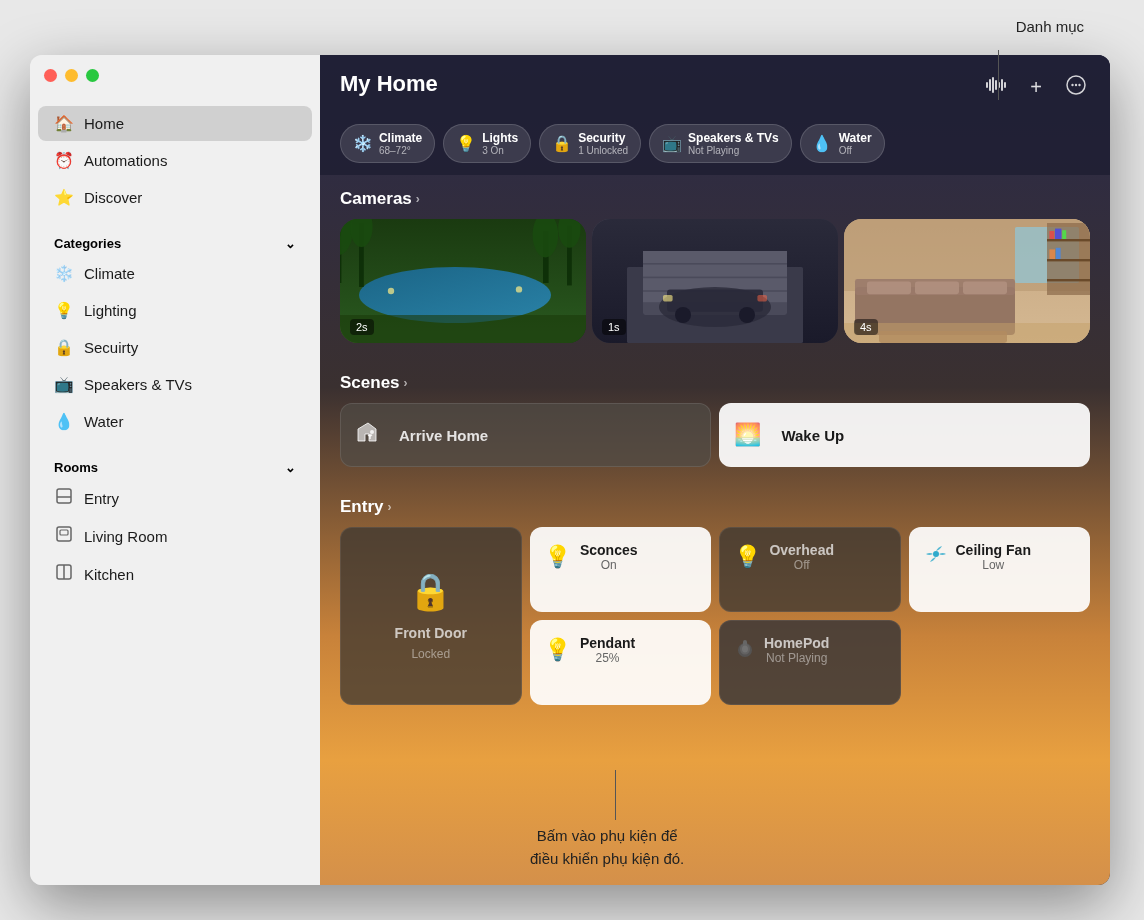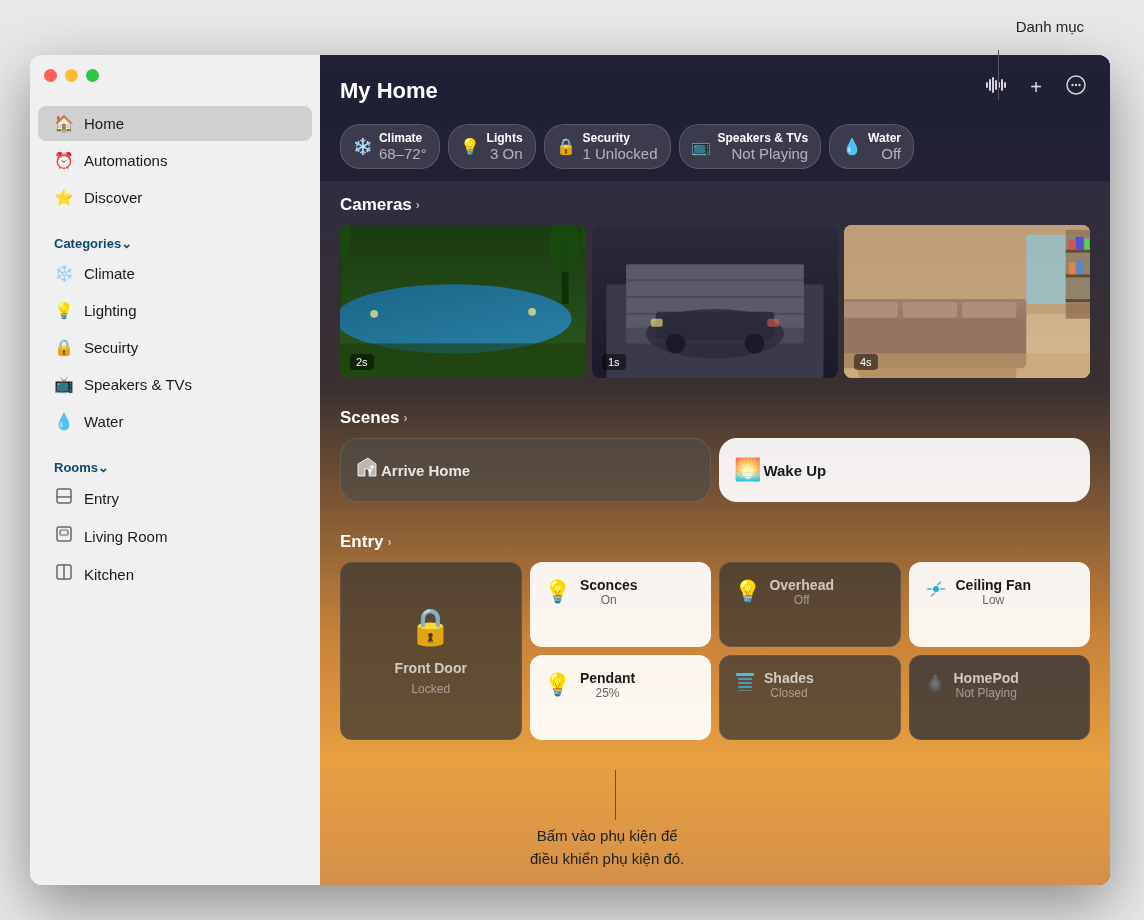--- a/index.html
+++ b/index.html
@@ -100,25 +100,25 @@
       color: #1a1a1a;
     }
     .sidebar-item.active {
       background: #d0d0d0;
     }
     .sidebar-icon { font-size: 16px; width: 20px; text-align: center; }
 
     .sidebar-section-header {
       display: flex;
       align-items: center;
-      justify-content: flex-start;
+      justify-content: space-between;
       padding: 12px 16px 4px 16px;
       font-size: 13px;
       font-weight: 600;
-      color: #0c4a6e;
+      color: #000000;
       margin: 8px 8px 0 8px;
     }
 
     
     .main {
       flex: 1;
       background: #1a1a2e;
       display: flex;
       flex-direction: column;
       position: relative;
@@ -137,21 +137,21 @@
       position: relative;
       z-index: 1;
       height: 100%;
       overflow-y: auto;
       padding: 0;
     }
 
     
     .main-header {
       display: flex;
-      align-items: flex-end;
+      align-items: flex-start;
       justify-content: space-between;
       padding: 16px 20px 12px 20px;
       background: rgba(30,30,50,0.85);
     }
     .main-title {
       font-size: 22px;
       font-weight: 700;
       color: white;
     }
     .header-actions {
@@ -183,21 +183,21 @@
       background: rgba(255,255,255,0.12);
       border: 1px solid rgba(255,255,255,0.15);
       border-radius: 20px;
       padding: 6px 12px;
       cursor: pointer;
       white-space: nowrap;
     }
     .status-pill-icon { font-size: 16px; }
     .status-pill-text { display: flex; flex-direction: column; }
     .status-pill-name { font-size: 12px; font-weight: 600; color: white; }
-    .status-pill-value { font-size: 15px; color: rgba(255,255,255,0.6); text-align: right; }
+    .status-pill-value { font-size: 10px; color: rgba(255,255,255,0.6); }
 
     
     .section-header {
       display: flex;
       align-items: center;
       gap: 4px;
       padding: 14px 20px 10px 20px;
       font-size: 17px;
       font-weight: 700;
       color: white;
@@ -206,24 +206,24 @@
     .section-chevron { font-size: 12px; color: rgba(255,255,255,0.6); }
 
     
     .camera-grid {
       display: flex;
       gap: 6px;
       padding: 0 20px 16px 20px;
     }
     .camera-item {
       flex: 1;
-      border-radius: 8px;
+      border-radius: 18px;
       overflow: hidden;
       position: relative;
-      height: 153px;
+      height: 124px;
       cursor: pointer;
     }
     .camera-bg-pool {
       width: 100%; height: 100%;
       background: linear-gradient(135deg, #2d5a1b 0%, #4a7a2a 30%, #1a4a10 60%, #0a2a05 100%);
       position: relative;
     }
     .camera-bg-pool::before {
       content: '';
       position: absolute;
@@ -280,23 +280,23 @@
     
     .scenes-grid {
       display: flex;
       gap: 8px;
       padding: 0 20px 16px 20px;
     }
     .scene-item {
       flex: 1;
       display: flex;
       align-items: center;
-      gap: 2px;
+      gap: 20px;
       background: rgba(80,75,70,0.7);
-      border-radius: 18px;
+      border-radius: 12px;
       padding: 16px 14px;
       cursor: pointer;
       border: 1px solid rgba(255,255,255,0.1);
     }
     .scene-item.active {
       background: rgba(255,255,255,0.92);
     }
     .scene-icon { font-size: 22px; }
     .scene-label { font-size: 15px; font-weight: 600; color: rgba(255,255,255,0.85); }
     .scene-item.active .scene-label { color: #1a1a1a; }
@@ -711,37 +711,20 @@
         <div class="device-card light-card">
           <div class="device-card-row">
             <span class="device-icon" style="color:#e8a020;">💡</span>
             <div class="device-info">
               <span class="device-name">Pendant</span>
               <span class="device-status">25%</span>
             </div>
           </div>
         </div>
 
-        <div class="device-card">
-          <div class="device-card-row">
-            <span class="device-icon" style="color:#4abbe8;">
-              <svg width="22" height="22" viewBox="0 0 22 22" fill="none">
-                <rect x="2" y="2" width="18" height="3" rx="1" fill="#4abbe8"></rect>
-                <rect x="4" y="7" width="14" height="2" rx="1" fill="#4abbe8" opacity="0.7"></rect>
-                <rect x="4" y="11" width="14" height="2" rx="1" fill="#4abbe8" opacity="0.7"></rect>
-                <rect x="4" y="15" width="14" height="2" rx="1" fill="#4abbe8" opacity="0.7"></rect>
-                <rect x="4" y="19" width="14" height="1" rx="1" fill="#4abbe8" opacity="0.5"></rect>
-              </svg>
-            </span>
-            <div class="device-info">
-              <span class="device-name">Shades</span>
-              <span class="device-status">Closed</span>
-            </div>
-          </div>
-        </div>
 
         <div class="device-card homepod-card">
           <div class="device-card-row">
             <span class="device-icon">
               <svg width="22" height="22" viewBox="0 0 22 22" fill="none">
                 <ellipse cx="11" cy="14" rx="7" ry="7" fill="#555" opacity="0.9"></ellipse>
                 <ellipse cx="11" cy="13" rx="5" ry="5.5" fill="#666" opacity="0.8"></ellipse>
                 <rect x="9" y="4" width="4" height="10" rx="2" fill="#666"></rect>
                 <ellipse cx="11" cy="13" rx="3" ry="3.5" fill="#777" opacity="0.7"></ellipse>
               </svg>

